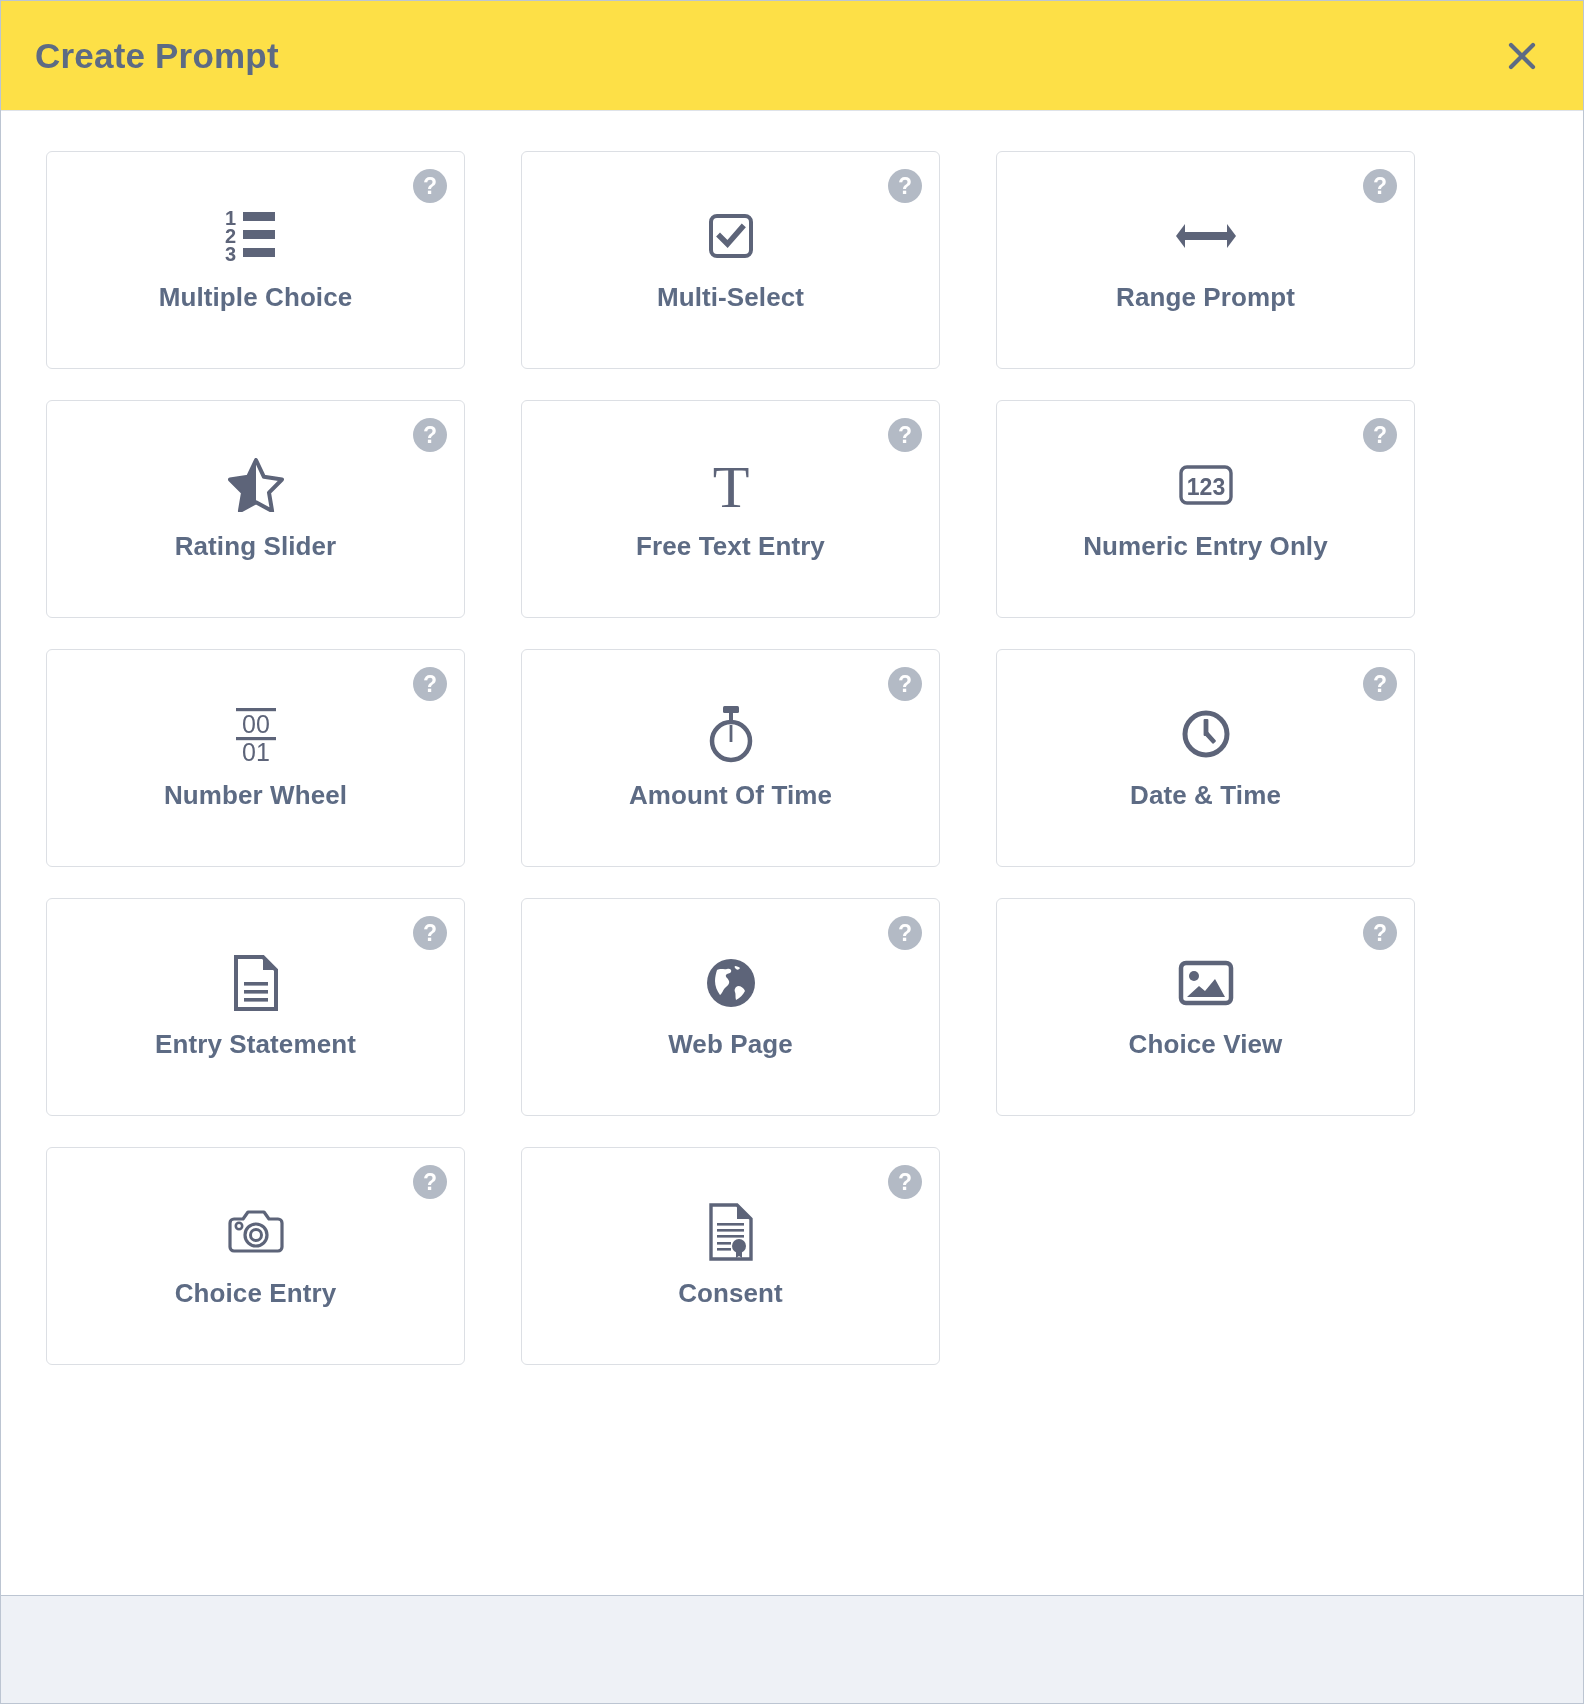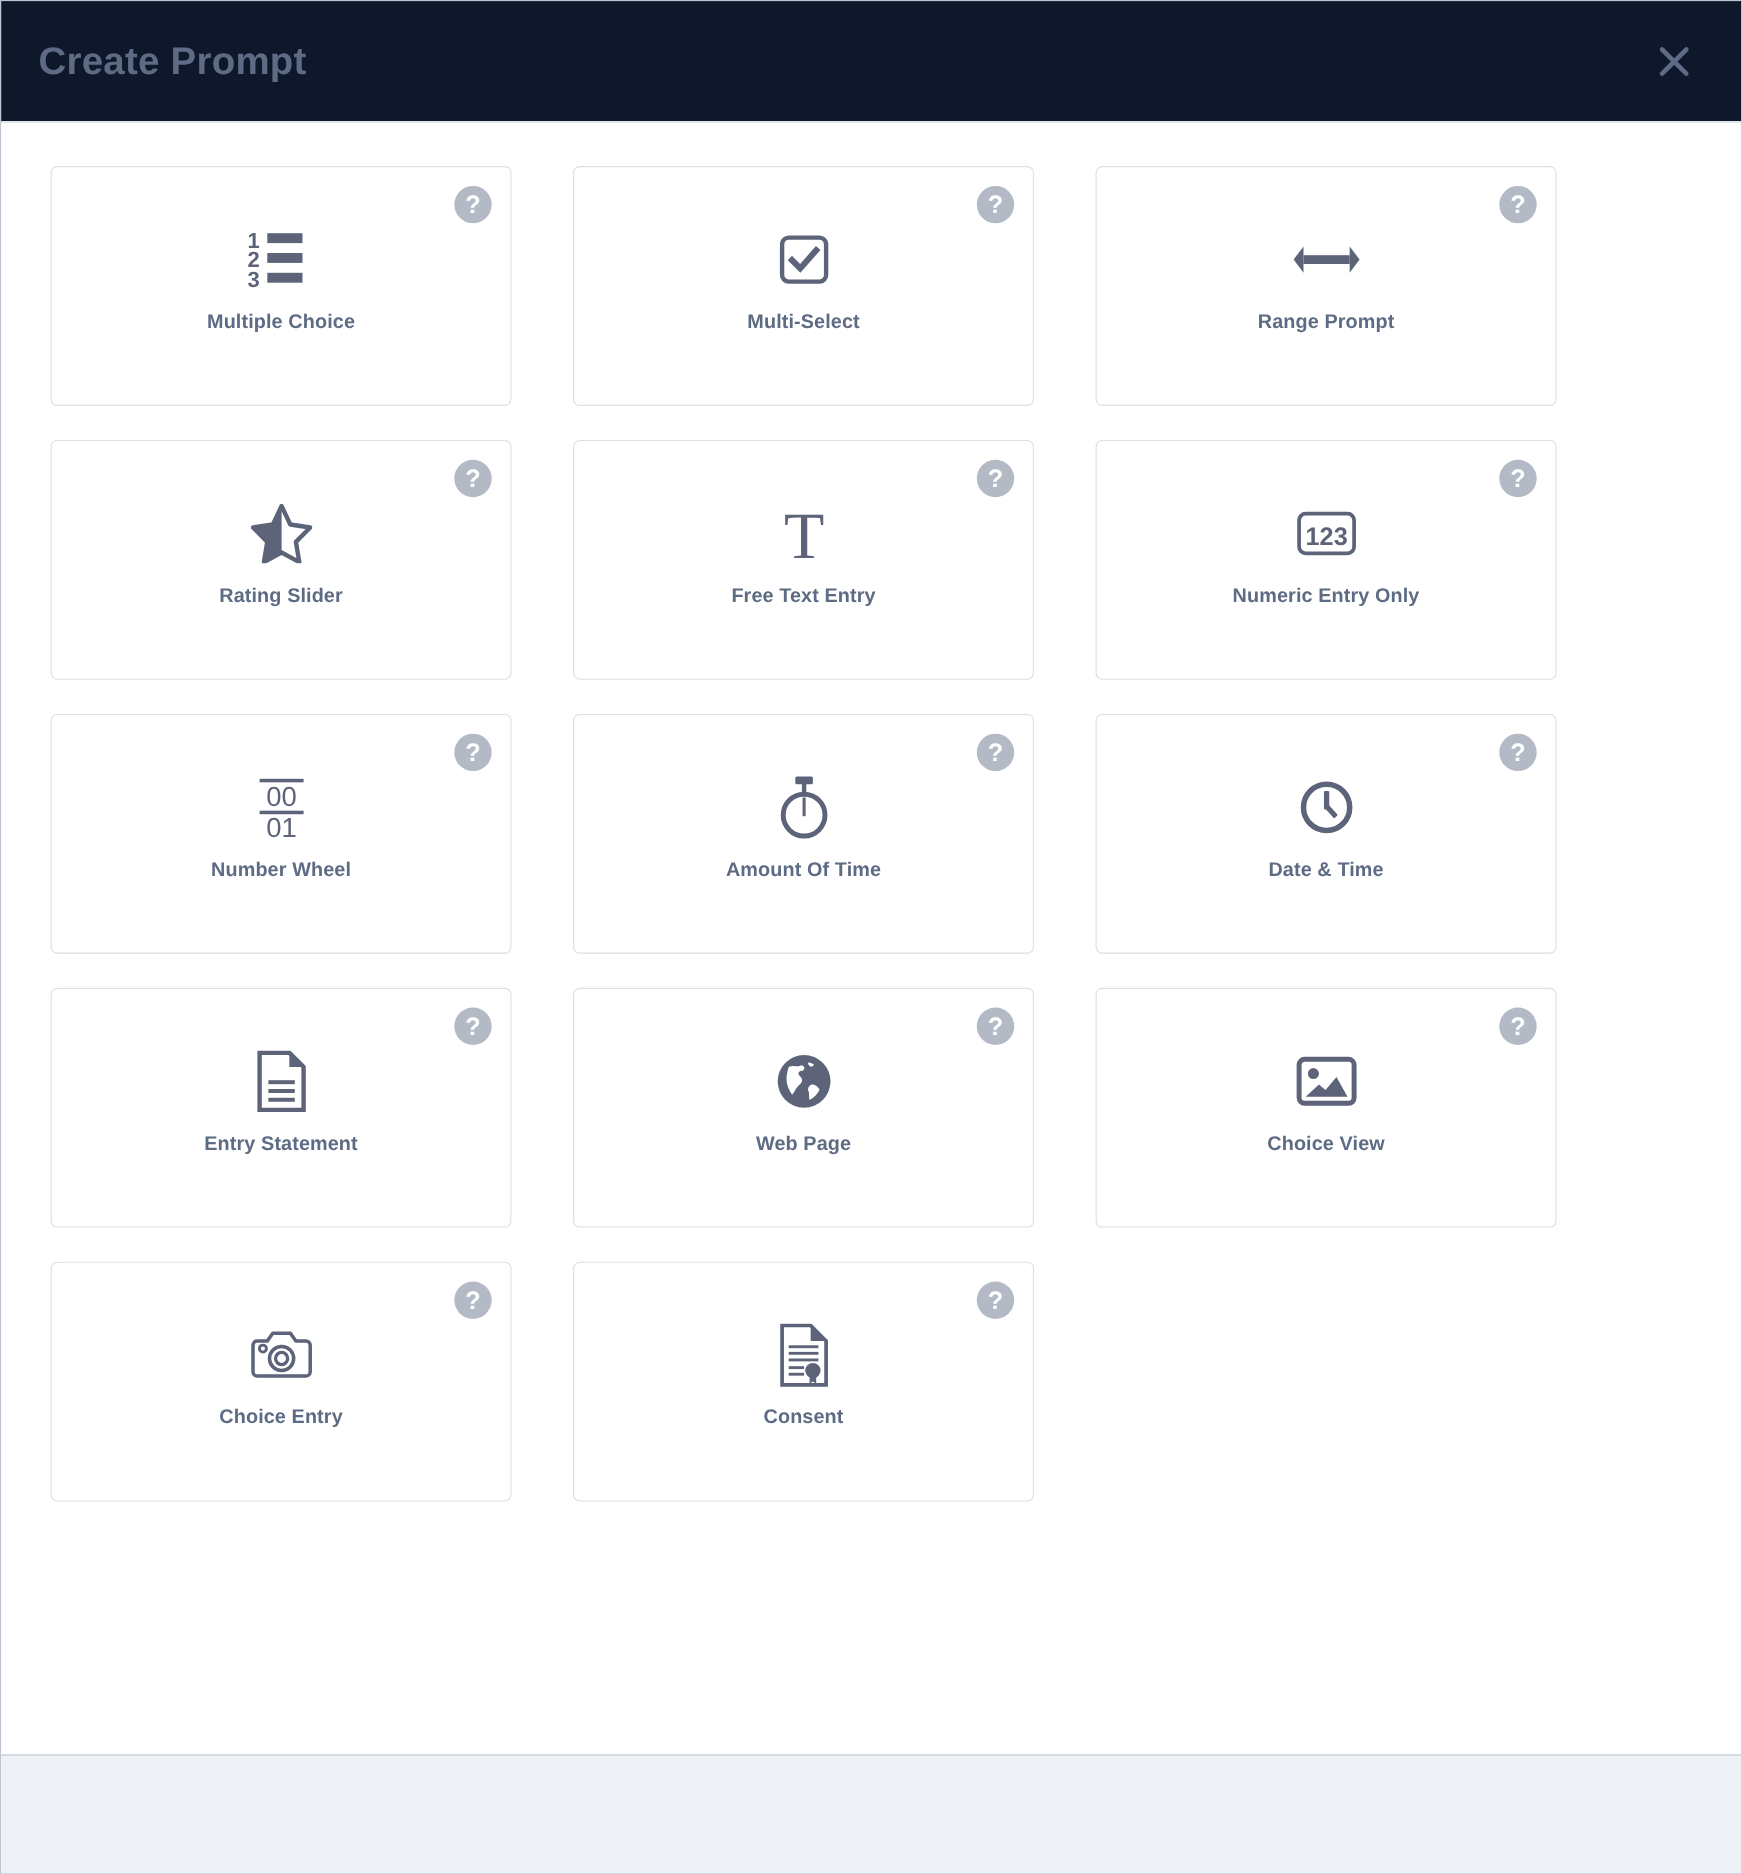--- a/index.html
+++ b/index.html
@@ -27,21 +27,21 @@
     flex-direction: column;
     overflow: hidden;
   }
 
   
   .modal-header {
     position: relative;
     height: 110px;
     min-height: 110px;
     box-sizing: border-box;
-    background: #0f172a;
+    background: #fde047;
     border-bottom: 1px solid #dfe3e9;
     display: flex;
     align-items: center;
     padding: 0 34px;
   }
   .modal-title {
     font-size: 35px;
     font-weight: 600;
     color: #5d6b84;
     letter-spacing: 0.2px;
@@ -97,21 +97,21 @@
     height: 100px;
     margin-top: 34px;
     display: flex;
     align-items: center;
     justify-content: center;
     color: #5d6479;
   }
   .card-icon svg { display: block; }
 
   .card-label {
-    font-size: 18px;
+    font-size: 26px;
     font-weight: 600;
     color: #5d6b84;
     text-align: center;
     letter-spacing: 0.1px;
     margin-top: -4px;
   }
 
   .help-badge {
     position: absolute;
     top: 17px;

